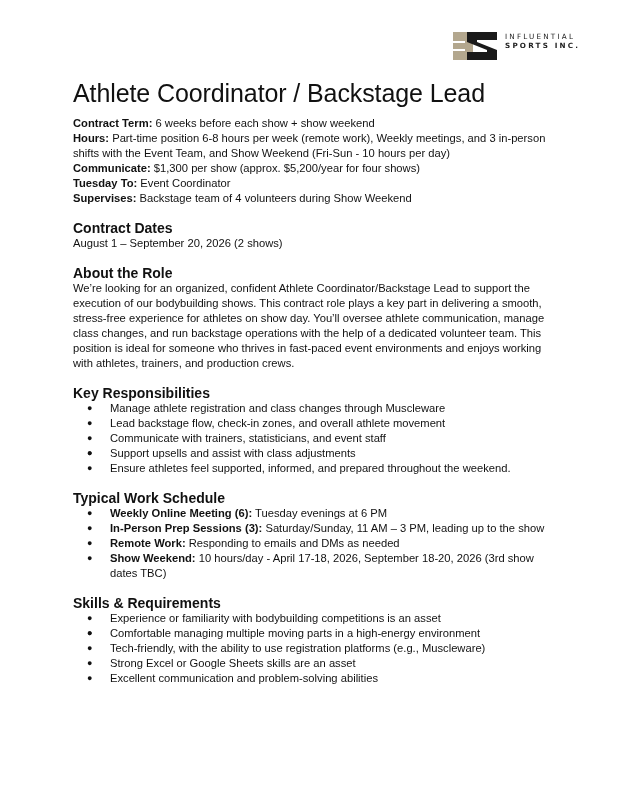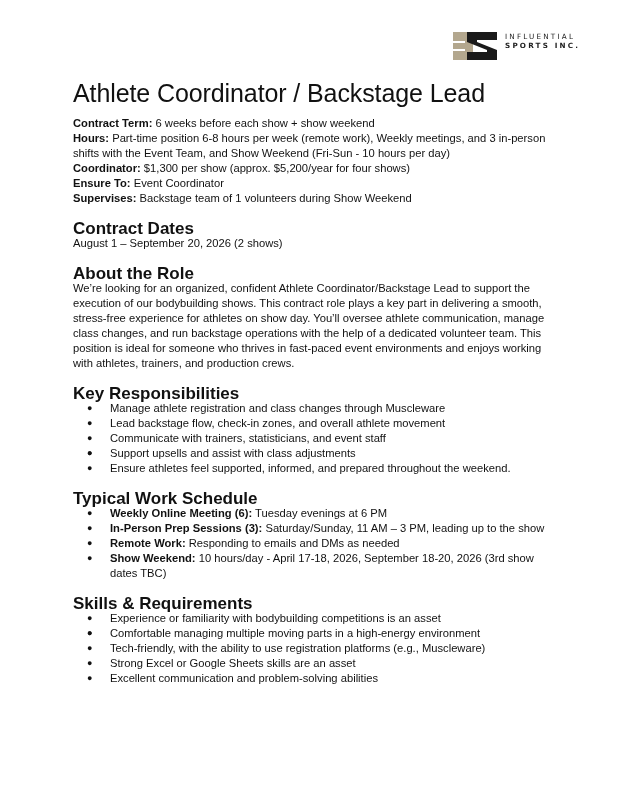--- a/index.html
+++ b/index.html
@@ -8,21 +8,21 @@
   .logo { position: absolute; left: 453px; top: 32px; display: flex; align-items: flex-start; }
   .logo svg { display: block; }
   .logo-text { margin-left: 8px; font-size: 7.2px; letter-spacing: 2.2px; line-height: 9px;
                font-family: "DejaVu Sans", sans-serif; color: #222; }
   .logo-text .l1 { font-weight: normal; }
   .logo-text .l2 { font-weight: bold; }
   .page { position: absolute; left: 73px; top: 76px; width: 480px; }
   h1 { margin: 0 0 6px 0; font-size: 25px; font-weight: normal; line-height: 34px; letter-spacing: -0.1px; }
   .p { font-size: 11.2px; line-height: 15px; margin: 0; }
   .b { font-weight: bold; text-align: center; }
-  .sec { font-size: 17px; line-height: 15px; font-weight: bold; margin: 0; }
+  .sec { font-size: 14px; line-height: 15px; font-weight: bold; margin: 0; }
   .gap { height: 15px; }
   ul { margin: 0; padding: 0; list-style: none; }
   li { position: relative; padding-left: 37px; font-size: 11.2px; line-height: 15px; }
   li .bullet { position: absolute; left: 14px; top: 0; font-size: 9px; }
 </style>
 </head>
 <body>
 
 <div class="logo">
   <svg width="44" height="28" viewBox="0 0 44 28">
@@ -36,23 +36,23 @@
     <div class="l2">SPORTS INC.</div>
   </div>
 </div>
 
 <div class="page">
   <h1>Athlete Coordinator / Backstage Lead</h1>
 
   <div>
     <p class="p"><span class="b">Contract Term:</span><span> 6 weeks before each show + show weekend</span></p>
     <p class="p"><span class="b">Hours:</span><span> Part-time position 6-8 hours per week (remote work), Weekly meetings, and 3 in-person shifts with the Event Team, and Show Weekend (Fri-Sun - 10 hours per day)</span></p>
-    <p class="p"><span class="b">Coordinator:</span><span> $1,300 per show (approx. $5,200/year for four shows)</span></p>
-    <p class="p"><span class="b">Ensure To:</span><span> Event Coordinator</span></p>
-    <p class="p"><span class="b">Supervises:</span><span> Backstage team of 1 volunteers during Show Weekend</span></p>
+    <p class="p"><span class="b">Communicate:</span><span> $1,300 per show (approx. $5,200/year for four shows)</span></p>
+    <p class="p"><span class="b">Tuesday To:</span><span> Event Coordinator</span></p>
+    <p class="p"><span class="b">Supervises:</span><span> Backstage team of 4 volunteers during Show Weekend</span></p>
   </div>
 
   <div class="gap"></div>
   <p class="sec">Contract Dates</p>
   <p class="p">August 1 – September 20, 2026 (2 shows)</p>
 
   <div class="gap"></div>
   <p class="sec">About the Role</p>
   <p class="p">We’re looking for an organized, confident Athlete Coordinator/Backstage Lead to support the execution of our bodybuilding shows. This contract role plays a key part in delivering a smooth, stress-free experience for athletes on show day. You’ll oversee athlete communication, manage class changes, and run backstage operations with the help of a dedicated volunteer team. This position is ideal for someone who thrives in fast-paced event environments and enjoys working with athletes, trainers, and production crews.</p>
 

